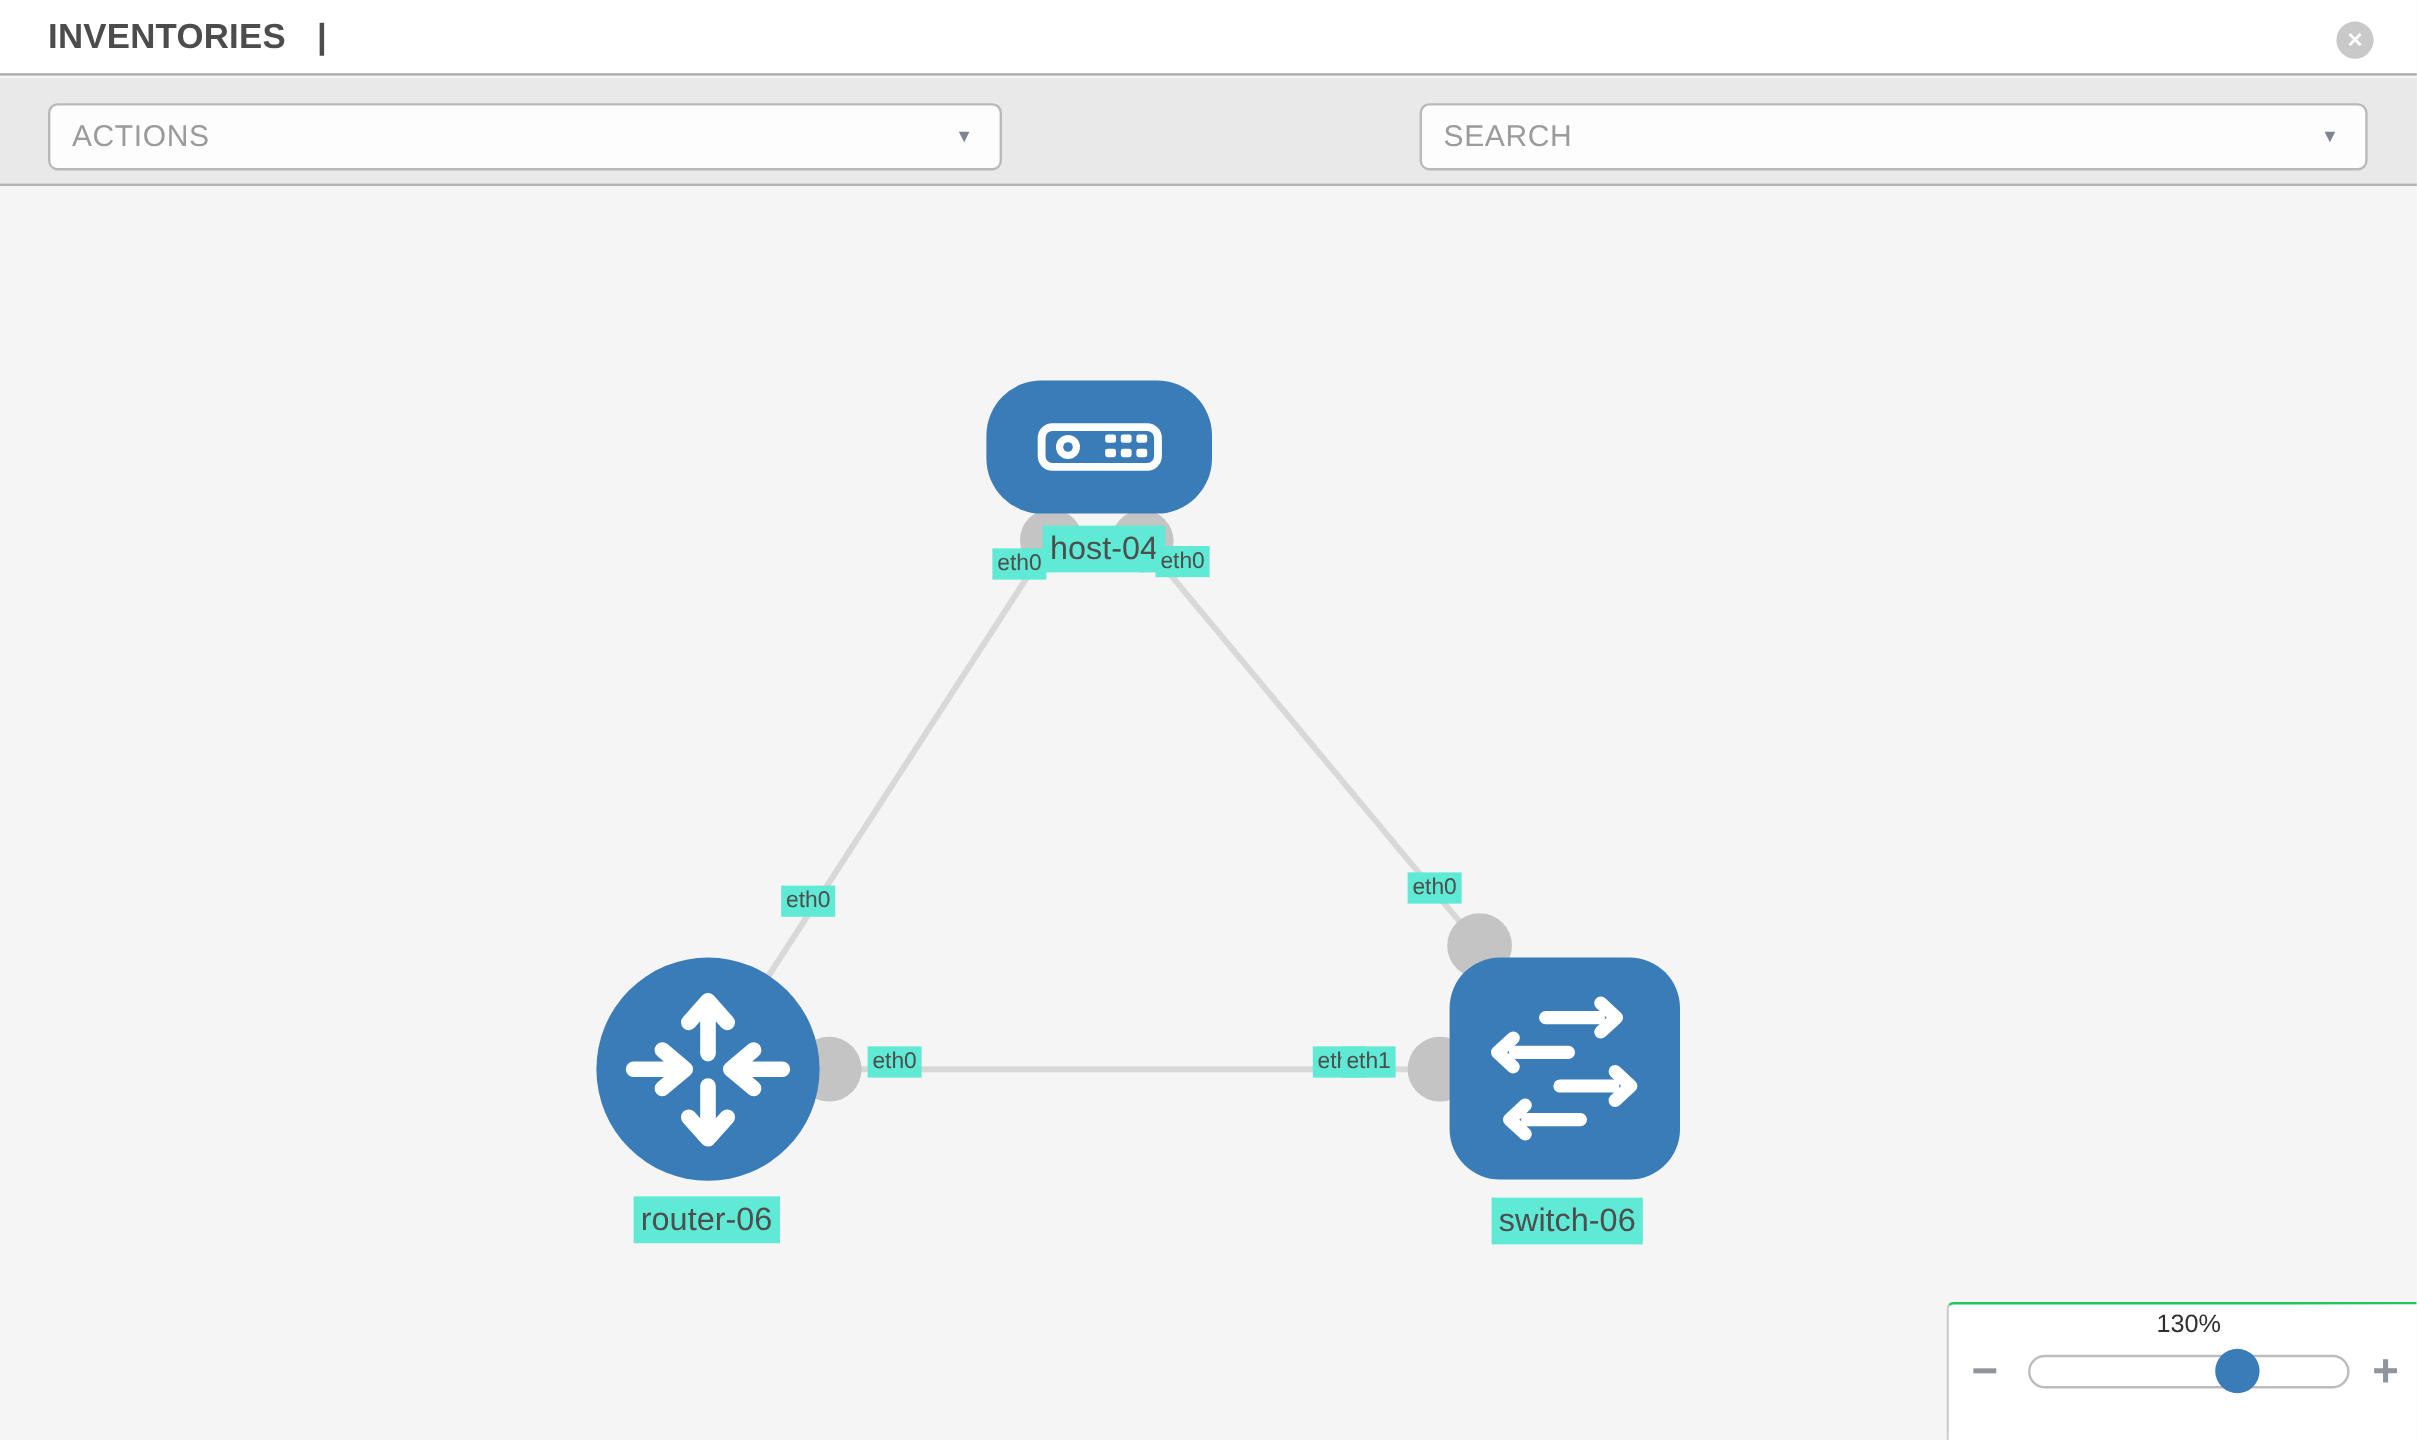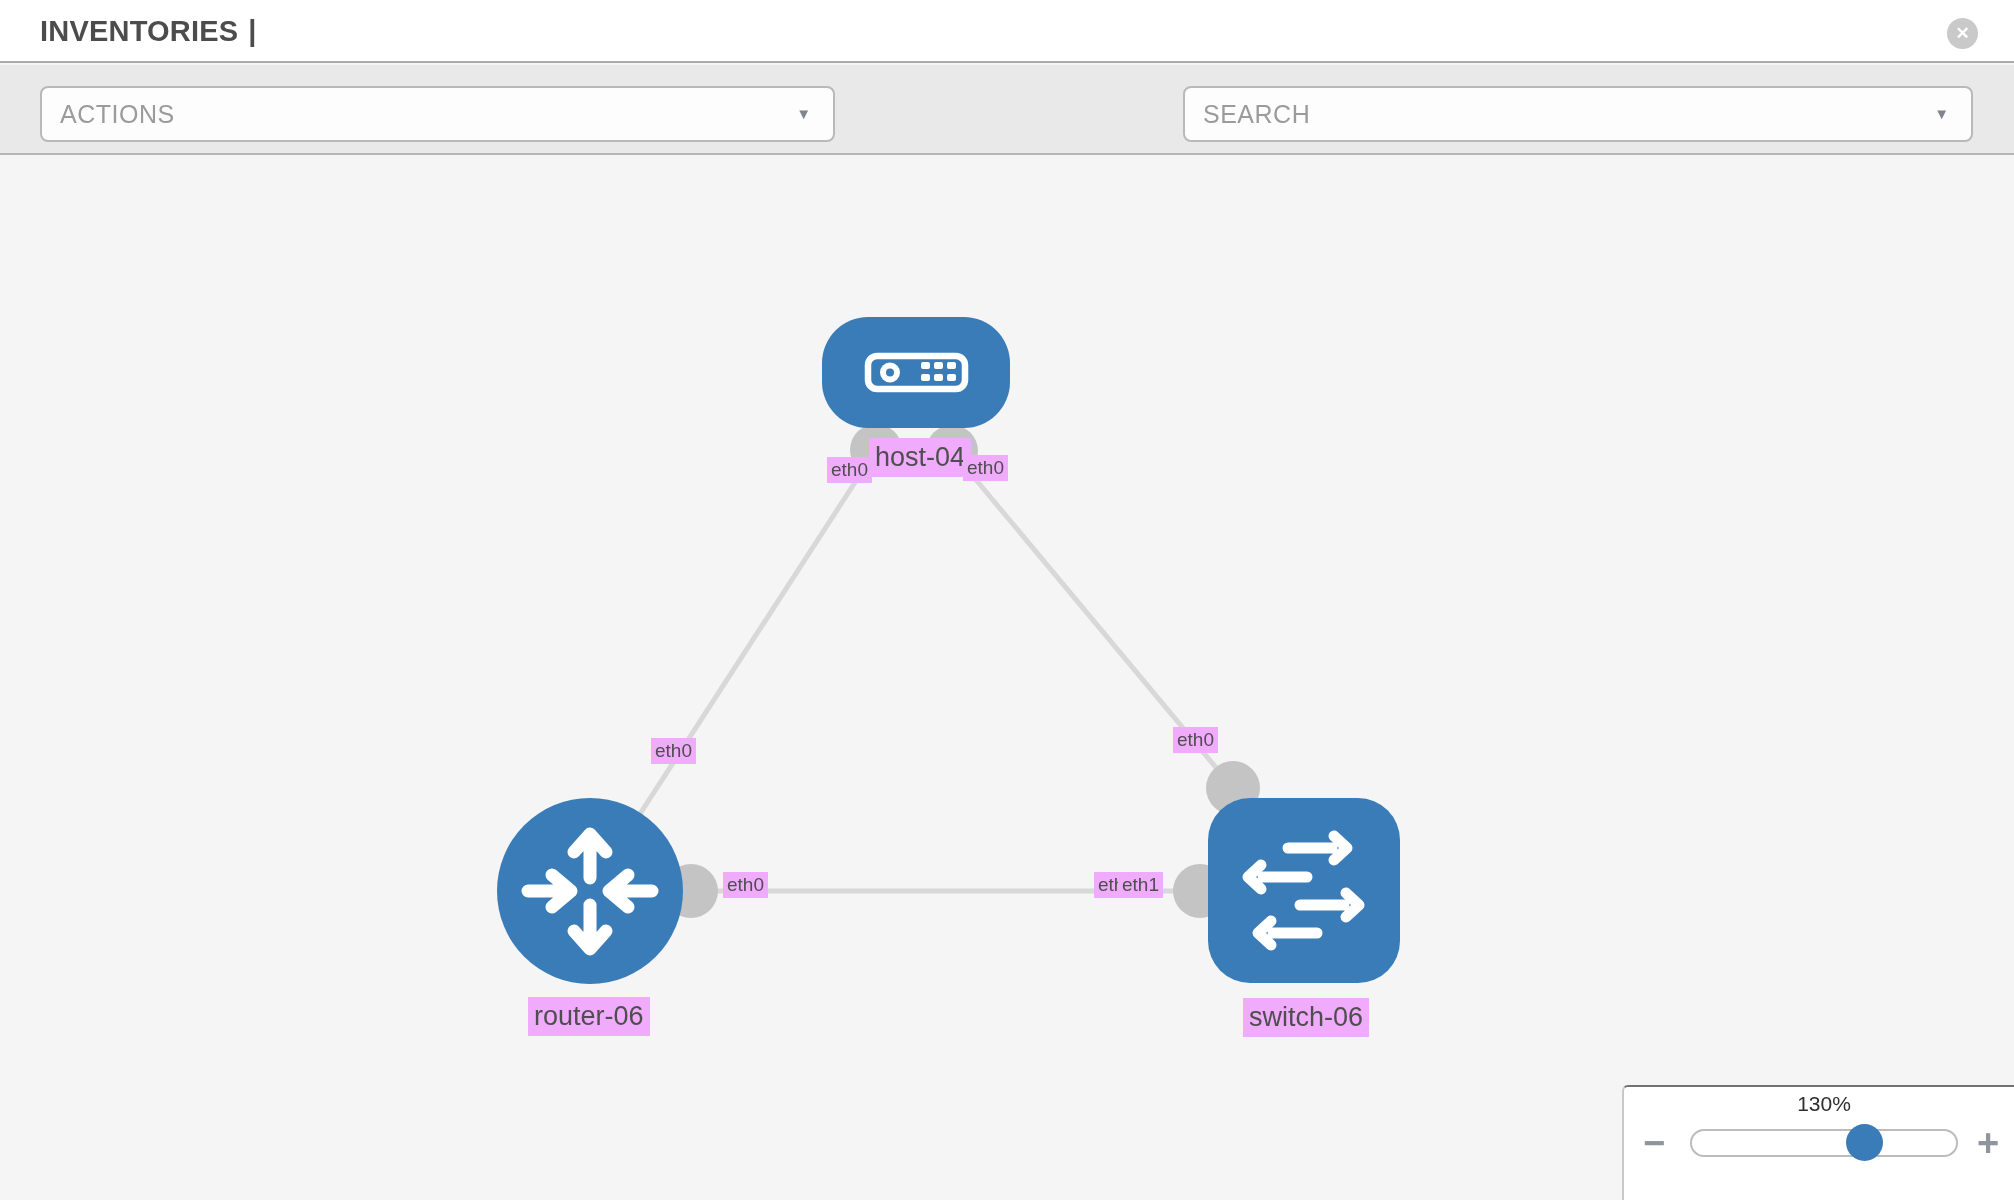--- a/index.html
+++ b/index.html
@@ -1,47 +1,47 @@
 <!DOCTYPE html>
 <html><head>
 <meta charset="utf-8">
 <style>
   html,body{margin:0;padding:0;}
   body{width:2014px;height:1200px;overflow:hidden;font-family:"Liberation Sans",sans-serif;background:#f5f5f5;}
   .app{position:relative;width:2014px;height:1200px;}
 
   
   .header{position:absolute;left:0;top:0;width:100%;height:63px;background:#ffffff;border-bottom:2px solid #ababab;box-sizing:border-box;}
-  .title{position:absolute;left:40px;top:0;height:63px;display:flex;align-items:center;gap:10px;
+  .title{position:absolute;left:40px;top:0;height:63px;display:flex;align-items:center;gap:26px;
          font-size:29px;font-weight:700;color:#4c4c4c;letter-spacing:.2px;}
   .close-btn{position:absolute;right:36px;top:18px;width:31px;height:31px;border:none;border-radius:50%;
              background:#c9c9c9;color:#ffffff;font-size:17px;font-weight:900;line-height:31px;text-align:center;
              padding:0;cursor:pointer;display:flex;align-items:center;justify-content:center;}
 
   
   .toolbar{position:absolute;left:0;top:65px;width:100%;height:90px;background:#e9e9e9;border-bottom:2px solid #b5b5b5;box-sizing:border-box;text-align:right;}
   .select{position:absolute;top:21px;height:56px;background:#fdfdfd;border:2px solid #b9b9b9;border-radius:8px;
           box-sizing:border-box;display:flex;align-items:center;cursor:pointer;}
   .select .sel-label{margin-left:18px;font-size:25px;color:#9b9b9b;letter-spacing:.5px;}
   .select .caret{position:absolute;right:22px;top:50%;transform:translateY(-52%);font-size:15px;color:#7e858e;}
   .actions-select{left:40px;width:795px;}
   .search-select{left:1183px;width:790px;}
   .tool-icon{position:absolute;top:97px;cursor:pointer;}
 
   
   .canvas{position:absolute;left:0;top:155px;width:2014px;height:1045px;background:#f5f5f5;overflow:hidden;}
   .graph{position:absolute;left:0;top:0;}
 
-  .chip{position:absolute;background:#f0abfc;color:#4e4e4e;white-space:nowrap;}
+  .chip{position:absolute;background:#5eead4;color:#4e4e4e;white-space:nowrap;}
   .name-chip{font-size:27px;padding:4px 6px;}
   .eth-chip{font-size:19px;padding:2px 4px;}
 
   
   .zoom-panel{position:absolute;right:0;bottom:0;width:392px;height:115px;background:#ffffff;
-              border-top:2px solid #737373;border-left:2px solid #c9c9c9;border-top-left-radius:6px;box-sizing:border-box;}
+              border-top:2px solid #22c55e;border-left:2px solid #c9c9c9;border-top-left-radius:6px;box-sizing:border-box;}
   .zoom-level{position:absolute;left:66px;top:5px;width:268px;text-align:center;font-size:21px;color:#2f2f2f;}
   .zoom-btn{position:absolute;top:36px;width:40px;height:40px;display:flex;align-items:center;justify-content:center;
             color:#8e959c;font-size:38px;font-weight:700;cursor:pointer;user-select:none;}
   .zoom-minus{left:10px;}
   .zoom-plus{left:344px;}
   .zoom-track{position:absolute;left:66px;top:42px;width:268px;height:28px;background:#ffffff;
               border:2px solid #bcbcbc;border-radius:15px;box-sizing:border-box;cursor:pointer;}
   .zoom-thumb{position:absolute;left:154px;top:-7px;width:37px;height:37px;border-radius:50%;background:#3a7cb8;cursor:grab;}
 </style>
 </head>

